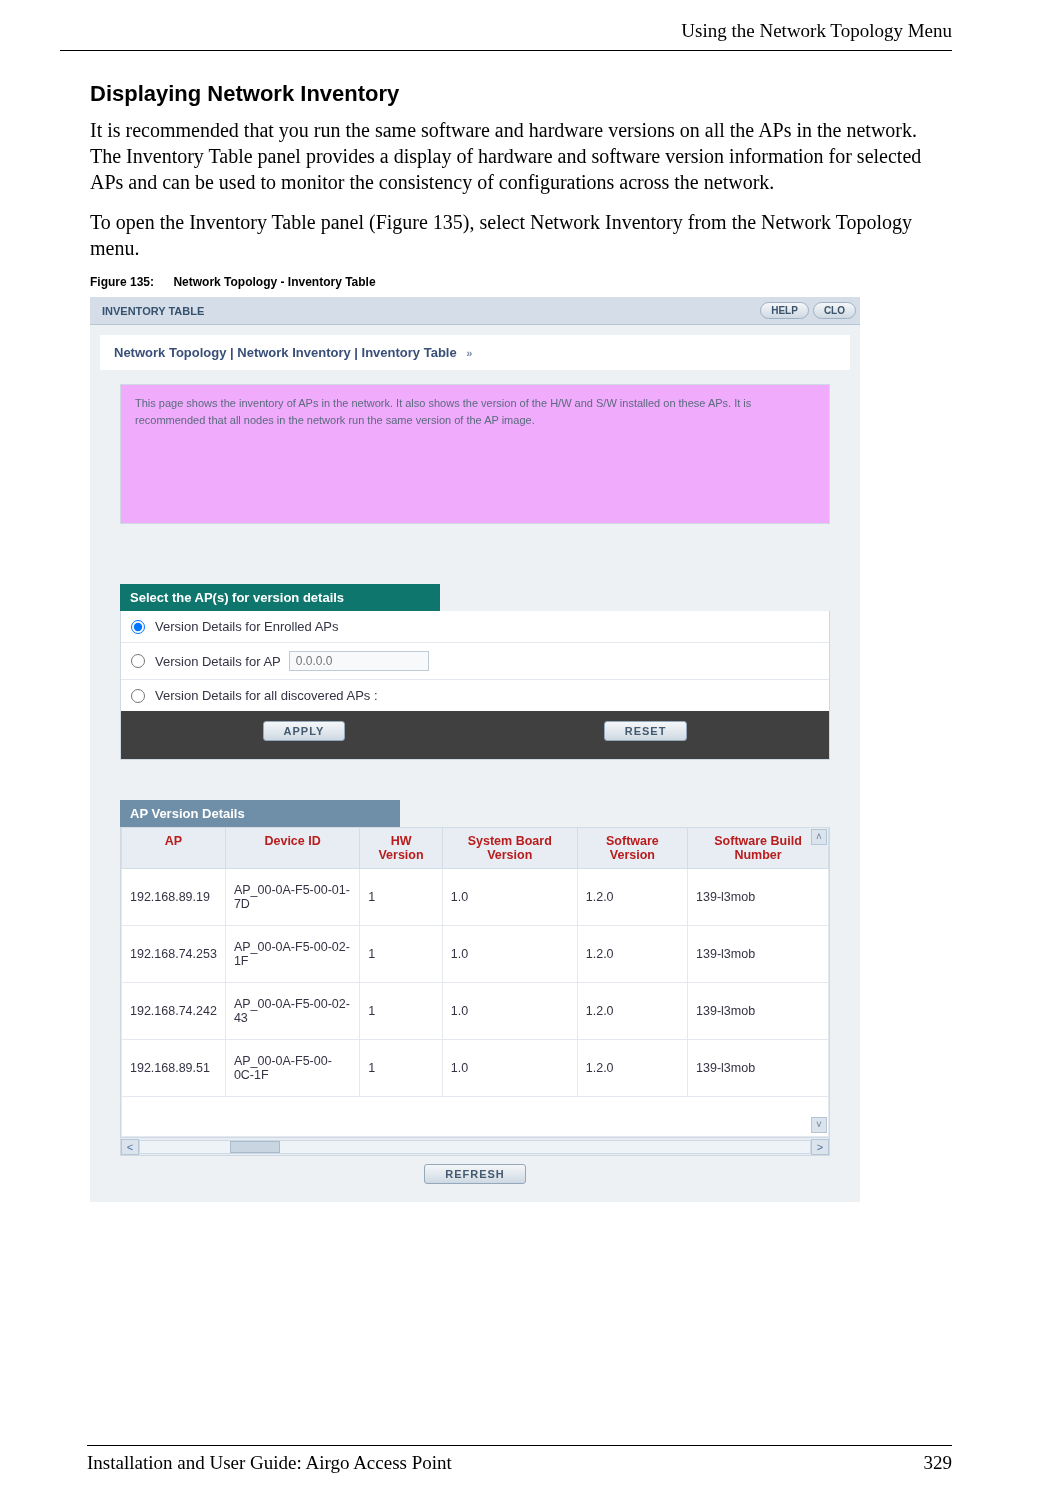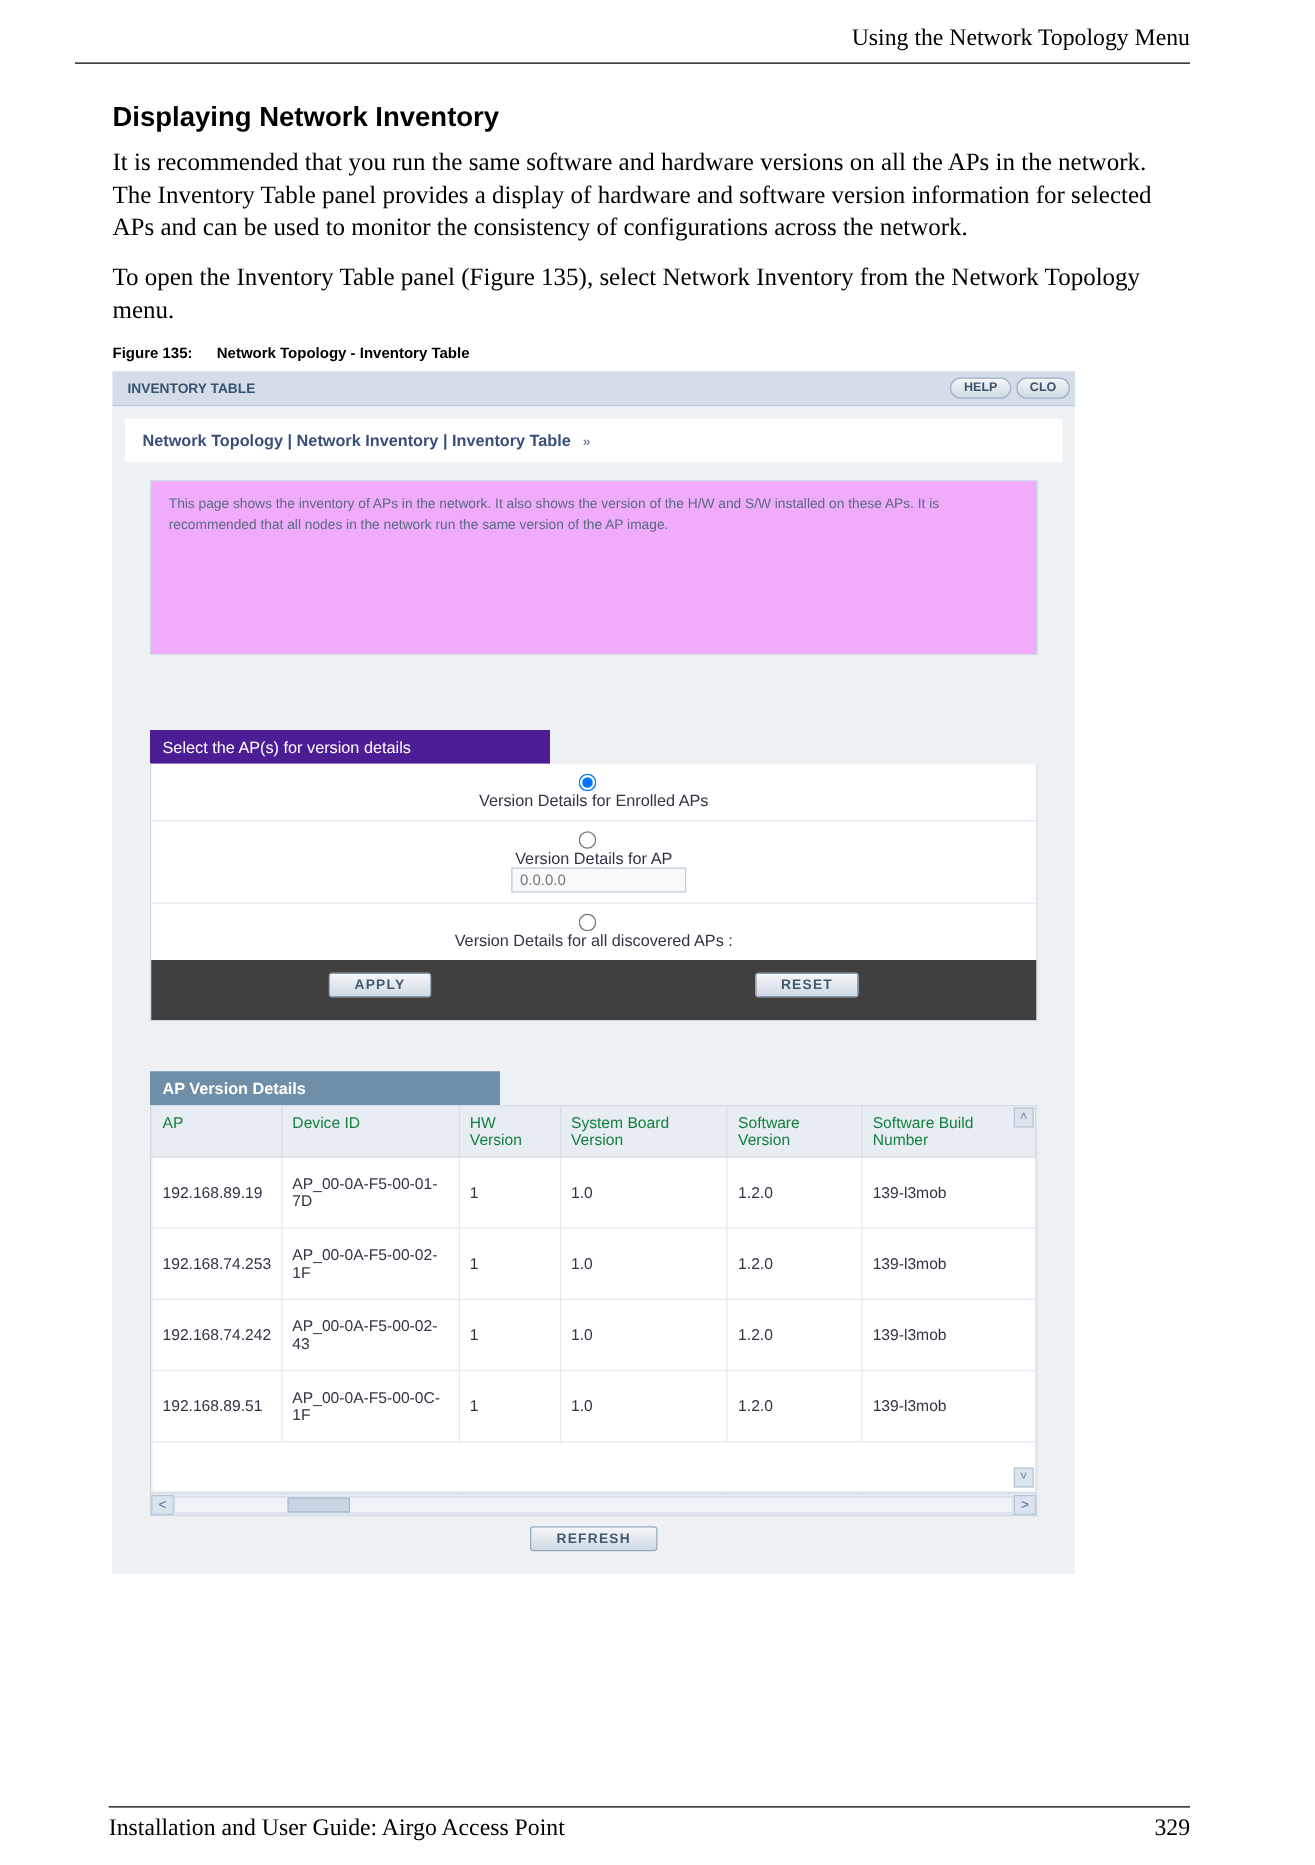--- a/index.html
+++ b/index.html
@@ -89,42 +89,41 @@
     background: #f0abfc;
     border: 1px solid #cfd9e3;
     margin: 0 30px 60px 30px;
     padding: 10px 14px 50px 14px;
     color: #5a6b7d;
     font-size: 11px;
     line-height: 1.5;
     height: 140px;
   }
   .section-band {
-    background: #4c1d95;
+    background: #0f766e;
     color: #fff;
-    font-weight: normal;
+    font-weight: bold;
     font-size: 13px;
     padding: 6px 10px;
     margin: 0 30px 0 30px;
     width: 320px;
   }
   .radio-area {
     background: #fff;
     margin: 0 30px 0 30px;
     border: 1px solid #cfd9e3;
     border-top: none;
   }
   .radio-row {
     display: flex;
     align-items: center;
     border-bottom: 1px solid #e3e9ef;
     padding: 8px 10px;
     font-size: 13px;
     color: #334;
-    flex-direction: column;
   }
   .radio-row input[type=radio] { margin-right: 10px; width:14px; height:14px;}
   .ipbox {
     border: 1px solid #c0cad4;
     background: #f7f9fb;
     color: #9aa7b4;
     padding: 2px 6px;
     width: 140px;
     font-size: 12px;
     margin-left: 8px;
@@ -157,23 +156,23 @@
   }
   .ap-table-wrap {
     margin:0 30px 0 30px;
     background:#fff;
     border:1px solid #cfd9e3;
     border-top:none;
     position:relative;
   }
   .ap-table { width: 100%; border-collapse: collapse; font-size: 12.5px; color:#334;}
   .ap-table th {
-    background:#e7edf3; text-align:left; font-weight:normal;
+    background:#e7edf3; text-align:center; font-weight:bold;
     padding:6px 8px; border:1px solid #d3dde6; vertical-align:top;
-    color:#15803d; font-size:12.5px;
+    color:#b91c1c; font-size:12.5px;
   }
   .ap-table td {
     padding:14px 8px; border:1px solid #e3e9ef; vertical-align:middle;
   }
   .scroll-up, .scroll-down {
     position:absolute; right:2px; width:16px; height:16px;
     background:#dbe4ec; border:1px solid #b7c6d6; font-size:10px;
     text-align:center; line-height:14px; color:#6a7f94; cursor:pointer;
   }
   .scroll-up { top:2px; }

